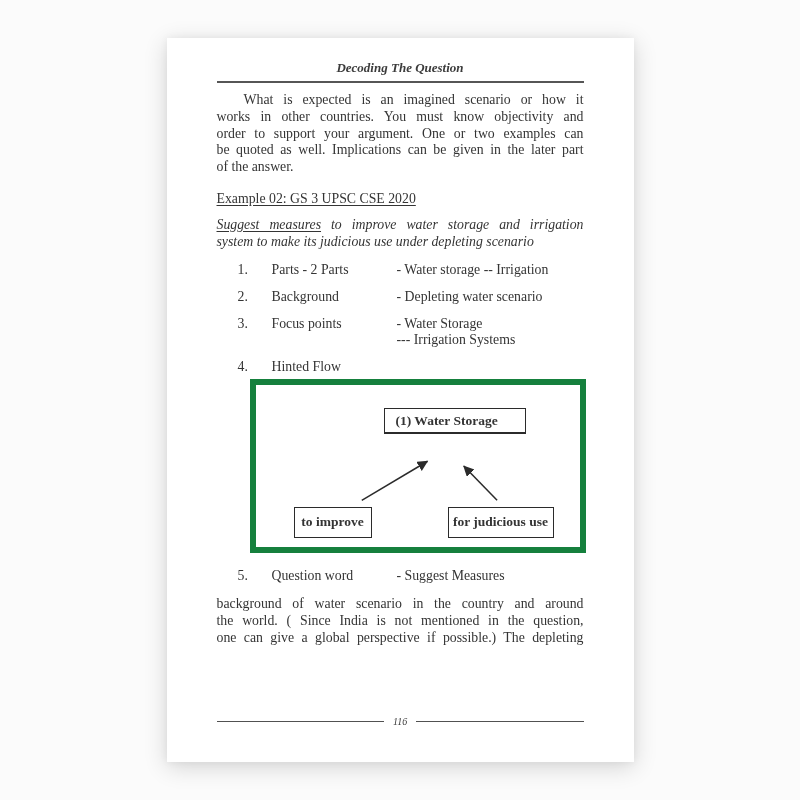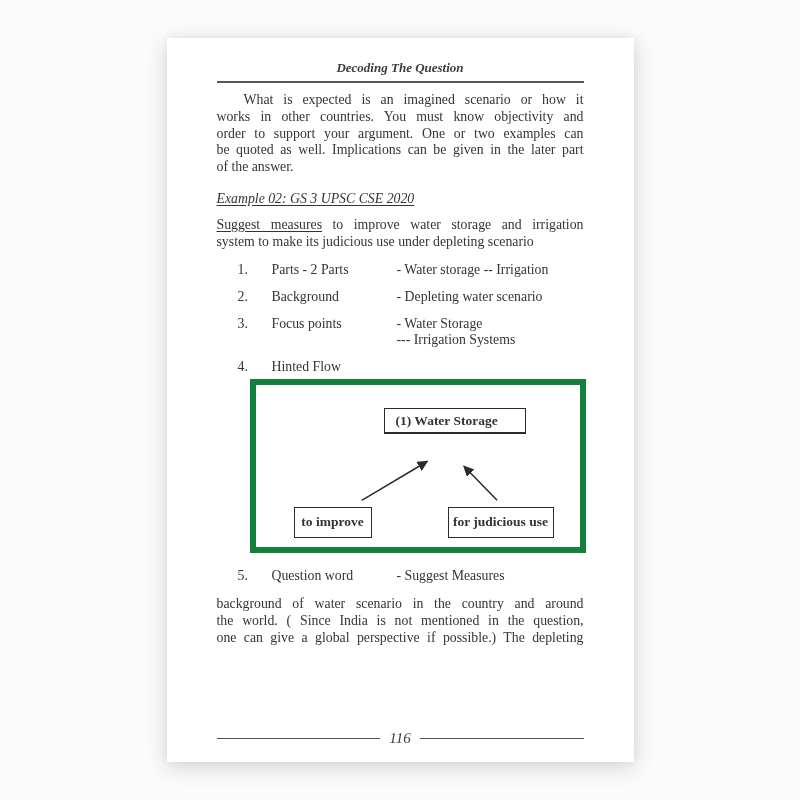--- a/index.html
+++ b/index.html
@@ -17,21 +17,21 @@
     align-items: flex-start;
     overflow: hidden;
     background: #fbfbfb;
   }
   .page {
     width: 467px;
     height: 724px;
     margin-top: 38px;
     background: #ffffff;
     box-shadow: 0 5px 22px rgba(0,0,0,0.16), 0 0 8px rgba(0,0,0,0.05);
-    padding: 20px 50px 15px 50px;
+    padding: 20px 50px 35px 50px;
     box-sizing: border-box;
     display: flex;
     flex-direction: column;
   }
   .header {
     text-align: center;
     border-bottom: 2px solid #565656;
     padding-bottom: 5px;
   }
   .running-title {
@@ -43,23 +43,22 @@
   .para { font-size: 13.8px; line-height: 16.8px; }
   .jline { text-align: justify; text-align-last: justify; }
   .lline { text-align: left; }
   .intro { margin-top: 9px; }
   .intro div:first-child { text-indent: 27px; }
   .example-heading {
     margin-top: 15px;
     font-size: 13.8px;
     text-decoration: underline;
     text-underline-offset: 2px;
-    font-style: italic;
-  }
-  .question { margin-top: 10px; }
+  }
+  .question { margin-top: 10px; font-style: italic; }
   .q1 { text-align: justify; text-align-last: justify; }
   .ul { text-decoration: underline; text-underline-offset: 2px; }
   .list { margin-top: 11px; }
   .lrow {
     display: grid;
     grid-template-columns: 34px 125px 1fr;
     margin-left: 21px;
     font-size: 13.8px;
     line-height: 16.5px;
     margin-bottom: 10.5px;
@@ -114,21 +113,21 @@
   .closing { margin-top: 12px; }
   .footer {
     margin-top: auto;
     display: flex;
     align-items: center;
     gap: 7px;
   }
   .frule { flex: 1; border-top: 1.5px solid #515151; height: 0; }
   .pagenum {
     font-style: italic;
-    font-size: 15px;
+    font-size: 10px;
     color: #3c3c3c;
     padding: 0 2px;
   }
 </style>
 </head>
 <body>
 
 <div class="stage">
   <div class="page">
 

